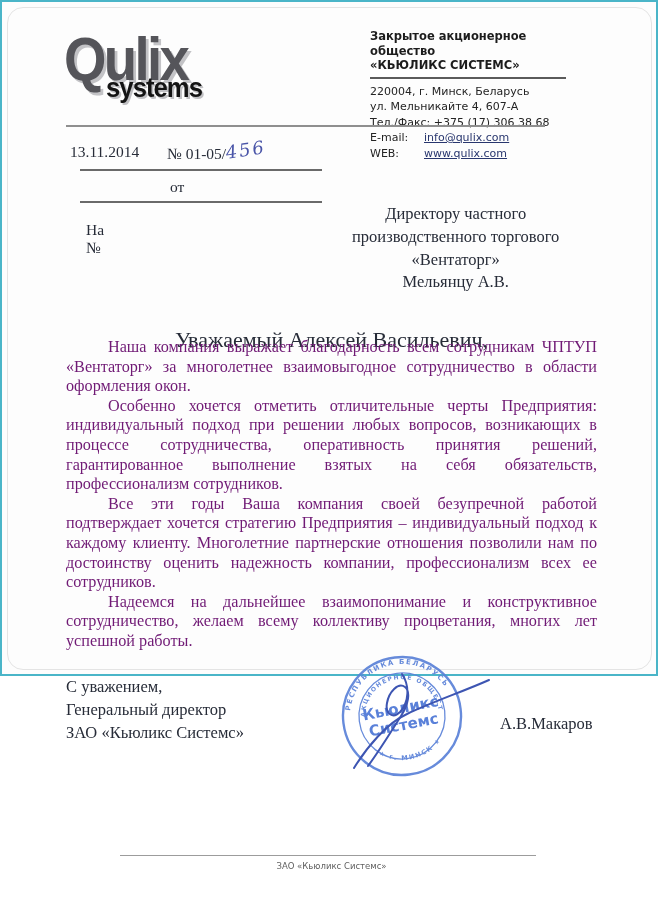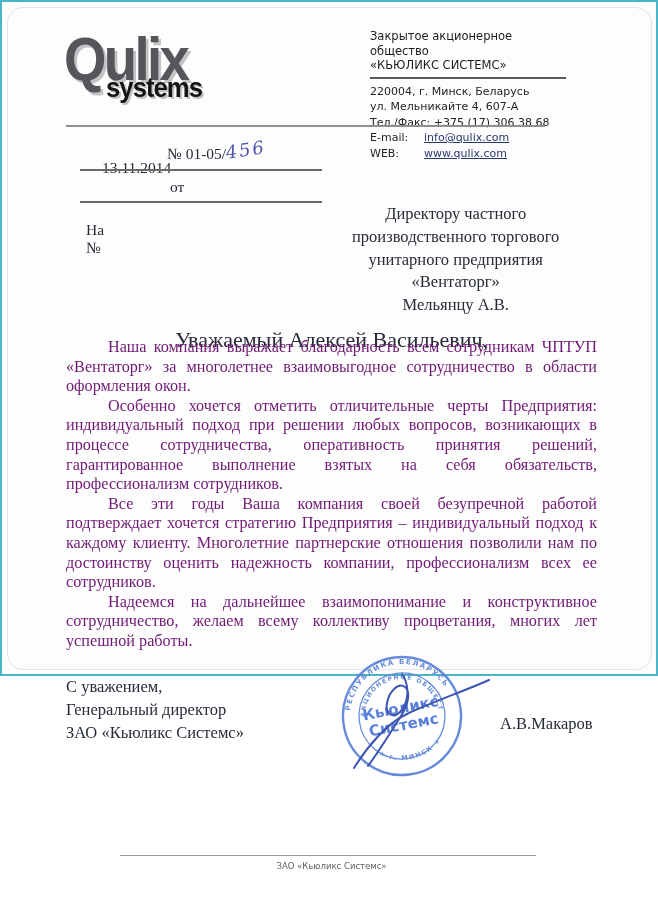--- a/index.html
+++ b/index.html
@@ -14,32 +14,32 @@
   .logo-main { display:block; font-family:"Liberation Sans", sans-serif; font-weight:bold;
                font-size:62px; line-height:0.95; letter-spacing:-3px; color:#55555a;
                text-shadow:3px 3px 0 #c3c3c6; transform:scaleX(0.88); transform-origin:left top; }
   .logo-sub  { display:block; font-family:"Liberation Sans", sans-serif; font-weight:bold;
                font-size:27px; letter-spacing:-1px; color:#141414; text-shadow:2px 2px 0 #c0c0c3;
                margin:-16px 0 0 42px; transform:scaleX(0.95); transform-origin:left top; }
 
   
   .hdr { position:absolute; left:368px; top:27px; width:200px;
          font-family:"DejaVu Sans", sans-serif; font-size:11px; color:#242424; }
-  .hdr .org { font-weight:normal; font-size:11.5px; line-height:14.5px; color:#1c1c1c; }
+  .hdr .org { font-weight:bold; font-size:11.5px; line-height:14.5px; color:#1c1c1c; }
   .hdr .hdr-rule { height:2px; background:#5a5a5a; margin:4px 0 5px 0; width:196px; }
   .hdr .row { line-height:15.5px; white-space:nowrap; }
   .hdr .lbl { display:inline-block; }
   .hdr .lbl.w { width:44px; }
   .hdr a.link { color:#28366e; text-decoration:underline;margin-left:10px; }
 
   .top-rule { position:absolute; left:64px; top:123px; width:479px; height:2px; background:#8f8f8f; }
 
   
   .ref { position:absolute; left:0; top:0; font-size:15.5px; color:#272c38; }
-  .ref-date   { position:absolute; left:100px;  top:141px;margin-top:16px; }
+  .ref-date   { position:absolute; left:68px;  top:141px; }
   .ref-num    { position:absolute; left:165px; top:140px; white-space:nowrap; }
   .handwritten{ display:inline-block; font-family:"DejaVu Serif", serif; font-style:italic;
                 font-size:18px; letter-spacing:2px; color:#4a55a8;
                 transform:rotate(-9deg) translateY(-3px); }
   .u1 { position:absolute; left:78px;  top:167px; width:130px; height:2px; background:#6a6a6a; }
   .u2 { position:absolute; left:170px; top:167px; width:150px; height:2px; background:#6a6a6a; }
   .ref-na { position:absolute; left:84px;  top:176px;margin-top:43px; }
   .ref-ot { position:absolute; left:168px; top:176px; }
   .u3 { position:absolute; left:78px;  top:199px; width:130px; height:2px; background:#6a6a6a; }
   .u4 { position:absolute; left:170px; top:199px; width:150px; height:2px; background:#6a6a6a; }
@@ -111,21 +111,20 @@
     <span class="u2"></span>
     <span class="ref-na">На №</span>
     <span class="ref-ot">от</span>
     <span class="u3"></span>
     <span class="u4"></span>
   </div>
 
   <div class="recipient">
     <div>Директору частного</div>
     <div>производственного торгового</div>
-    <div>унитарного предприятия</div>
     <div>«Вентаторг»</div>
     <div>Мельянцу А.В.</div>
   </div>
 
   <div class="salutation">Уважаемый Алексей Васильевич,</div>
   <div class="body-text">
     <p>Наша компания выражает благодарность всем сотрудникам ЧПТУП «Вентаторг» за многолетнее взаимовыгодное сотрудничество в области оформления окон.</p>
     <p>Особенно хочется отметить отличительные черты Предприятия: индивидуальный подход при решении любых вопросов, возникающих в процессе сотрудничества, оперативность принятия решений, гарантированное выполнение взятых на себя обязательств, профессионализм сотрудников.</p>
     <p>Все эти годы Ваша компания своей безупречной работой подтверждает хочется стратегию Предприятия – индивидуальный подход к каждому клиенту. Многолетние партнерские отношения позволили нам по достоинству оценить надежность компании, профессионализм всех ее сотрудников.</p>
     <p>Надеемся на дальнейшее взаимопонимание и конструктивное сотрудничество, желаем всему коллективу процветания, многих лет успешной работы.</p>

